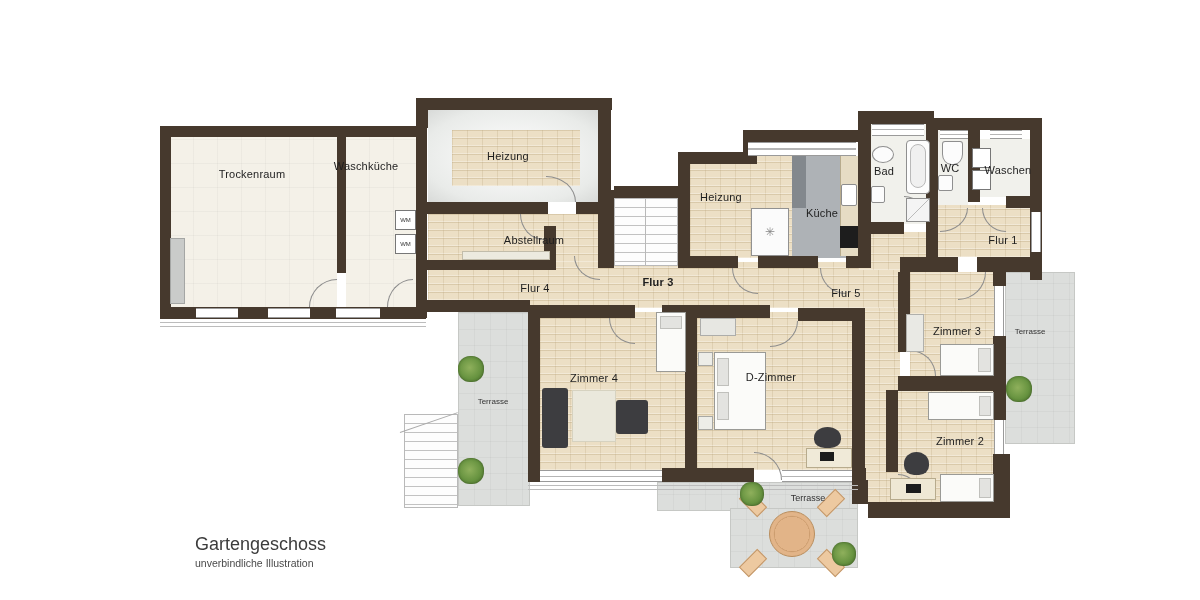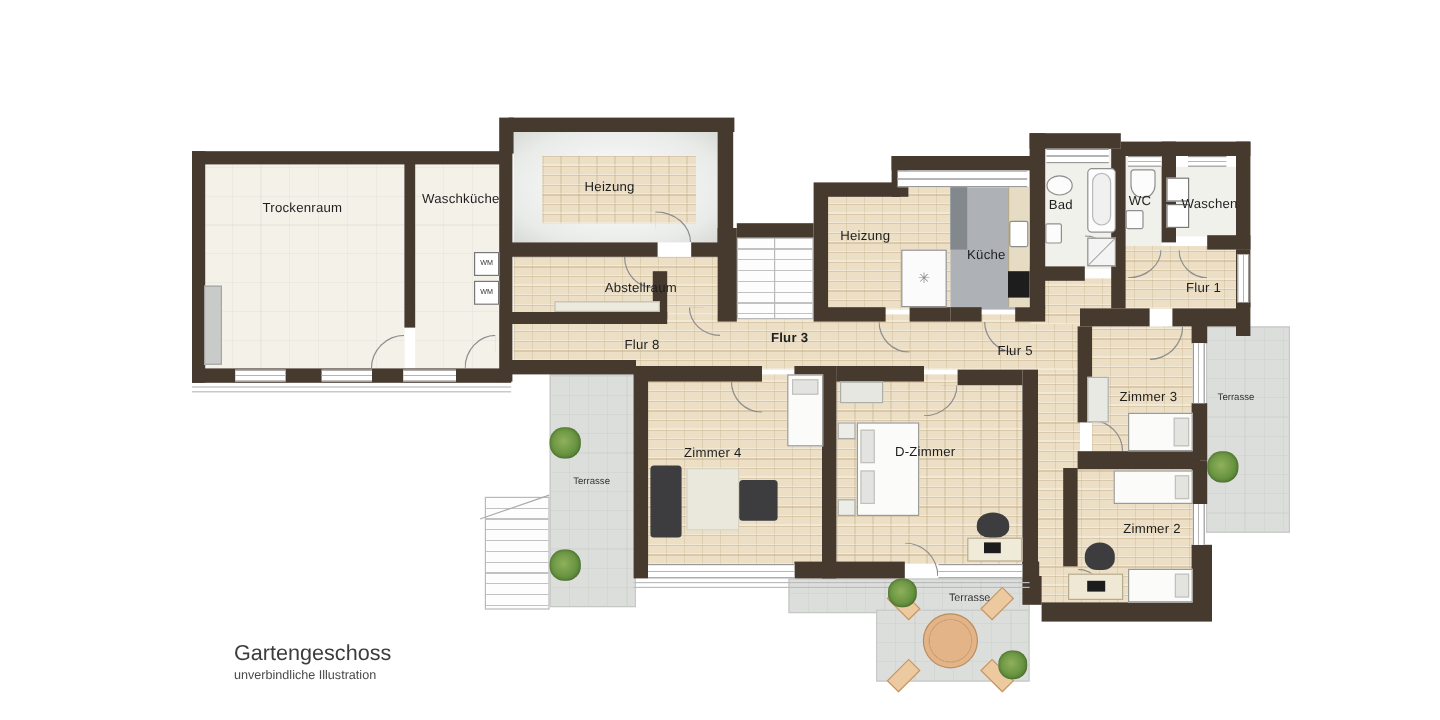--- a/index.html
+++ b/index.html
@@ -215,24 +215,24 @@
   <div class="chair" style="left:818px;top:496px;width:26px;height:14px;transform:rotate(-45deg);"></div>
   <div class="chair" style="left:740px;top:556px;width:26px;height:14px;transform:rotate(-45deg);"></div>
   <div class="chair" style="left:818px;top:556px;width:26px;height:14px;transform:rotate(45deg);"></div>
   <div class="plant" style="left:458px;top:356px;width:26px;height:26px;"></div>
   <div class="plant" style="left:458px;top:458px;width:26px;height:26px;"></div>
   <div class="plant" style="left:1006px;top:376px;width:26px;height:26px;"></div>
   <div class="plant" style="left:740px;top:482px;width:24px;height:24px;"></div>
   <div class="plant" style="left:832px;top:542px;width:24px;height:24px;"></div>
 
   <div class="lbl" style="left:252px;top:174px;">Trockenraum</div>
-  <div class="lbl" style="left:384px;top:166px;text-align:right;">Waschküche</div>
+  <div class="lbl" style="left:366px;top:166px;text-align:right;">Waschküche</div>
   <div class="lbl" style="left:508px;top:156px;">Heizung</div>
   <div class="lbl" style="left:502px;top:240px;margin-left:32px;">Abstellraum</div>
-  <div class="lbl" style="left:535px;top:288px;">Flur 8</div>
+  <div class="lbl" style="left:535px;top:288px;">Flur 4</div>
   <div class="lbl" style="left:658px;top:282px;font-weight:bold;">Flur 3</div>
   <div class="lbl" style="left:846px;top:293px;">Flur 5</div>
   <div class="lbl" style="left:1003px;top:240px;">Flur 1</div>
   <div class="lbl" style="left:721px;top:197px;">Heizung</div>
   <div class="lbl" style="left:822px;top:213px;">Küche</div>
   <div class="lbl" style="left:884px;top:171px;">Bad</div>
   <div class="lbl" style="left:950px;top:168px;">WC</div>
   <div class="lbl" style="left:1008px;top:170px;">Waschen</div>
   <div class="lbl" style="left:594px;top:378px;">Zimmer 4</div>
   <div class="lbl" style="left:771px;top:377px;">D-Zimmer</div>

